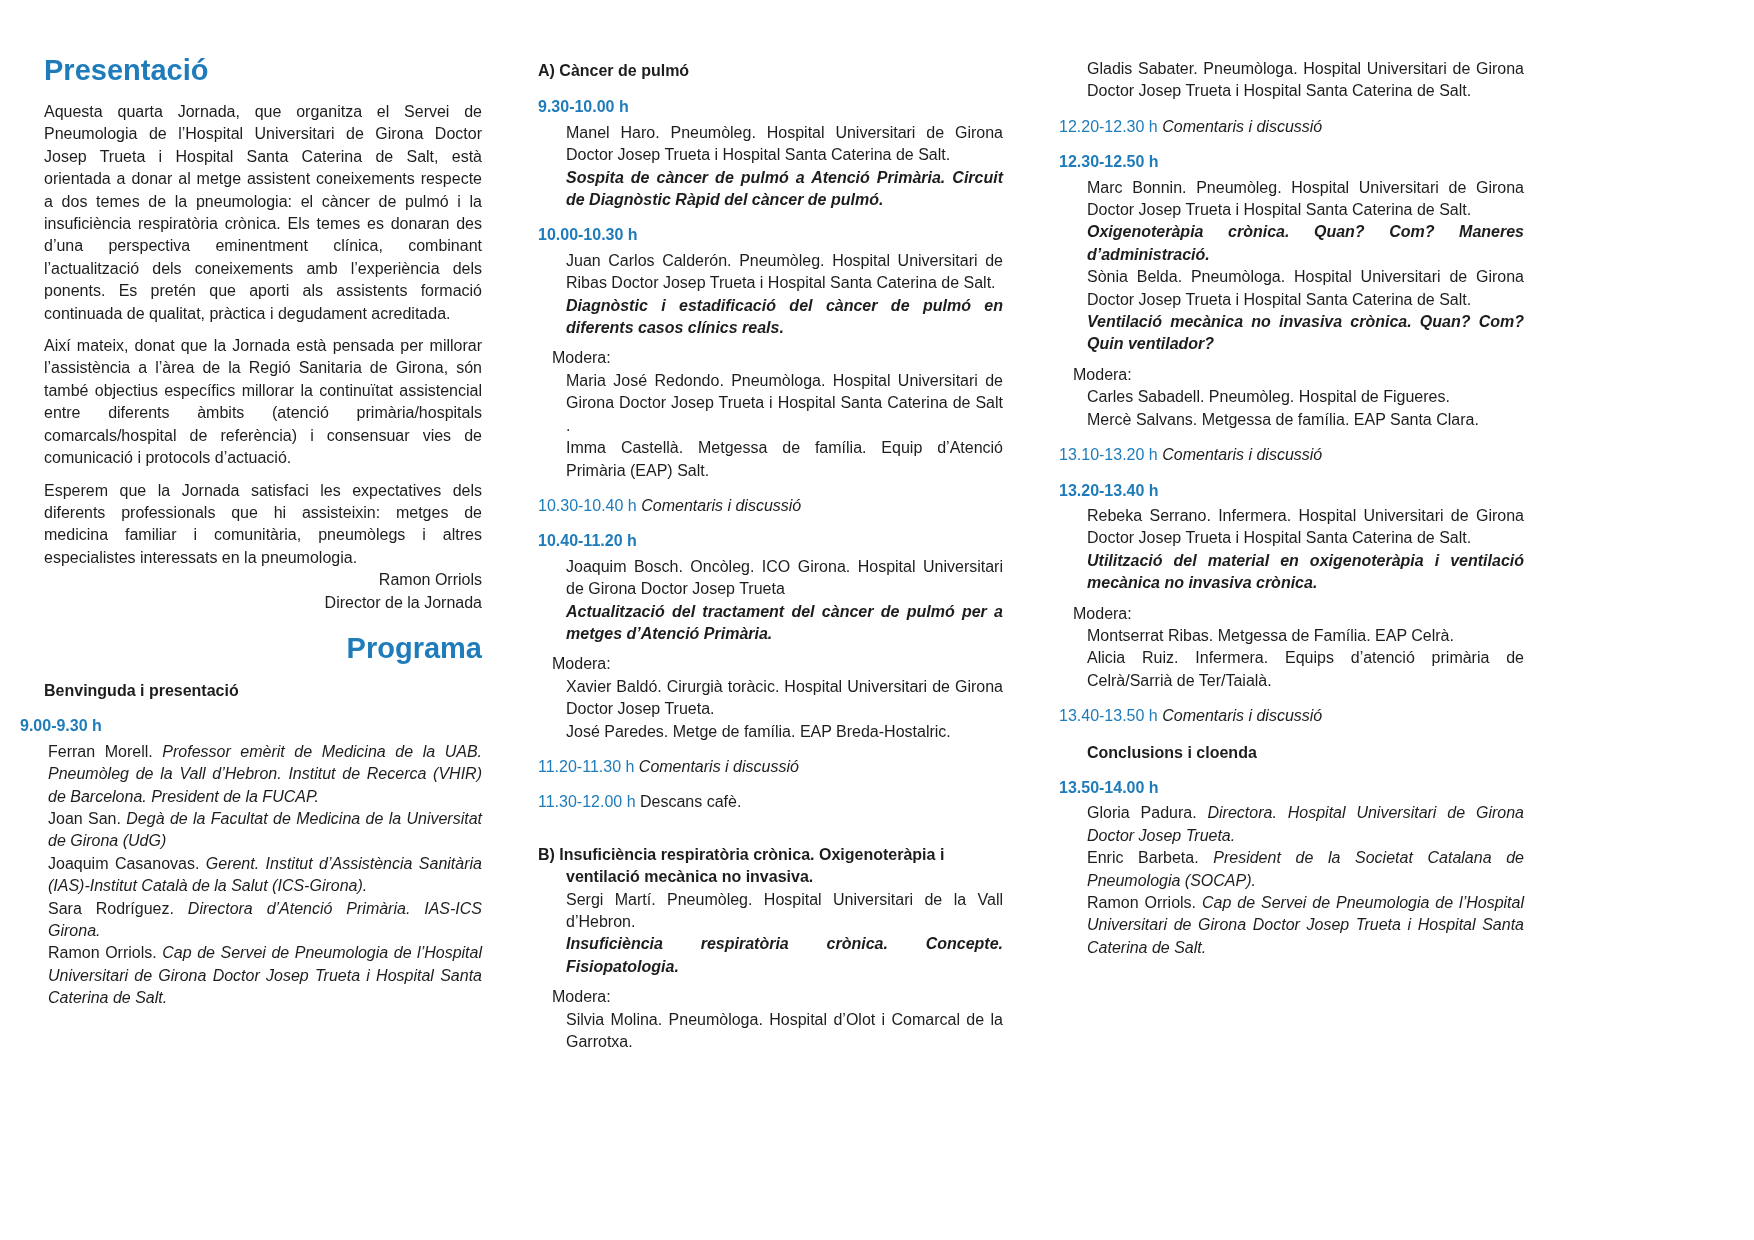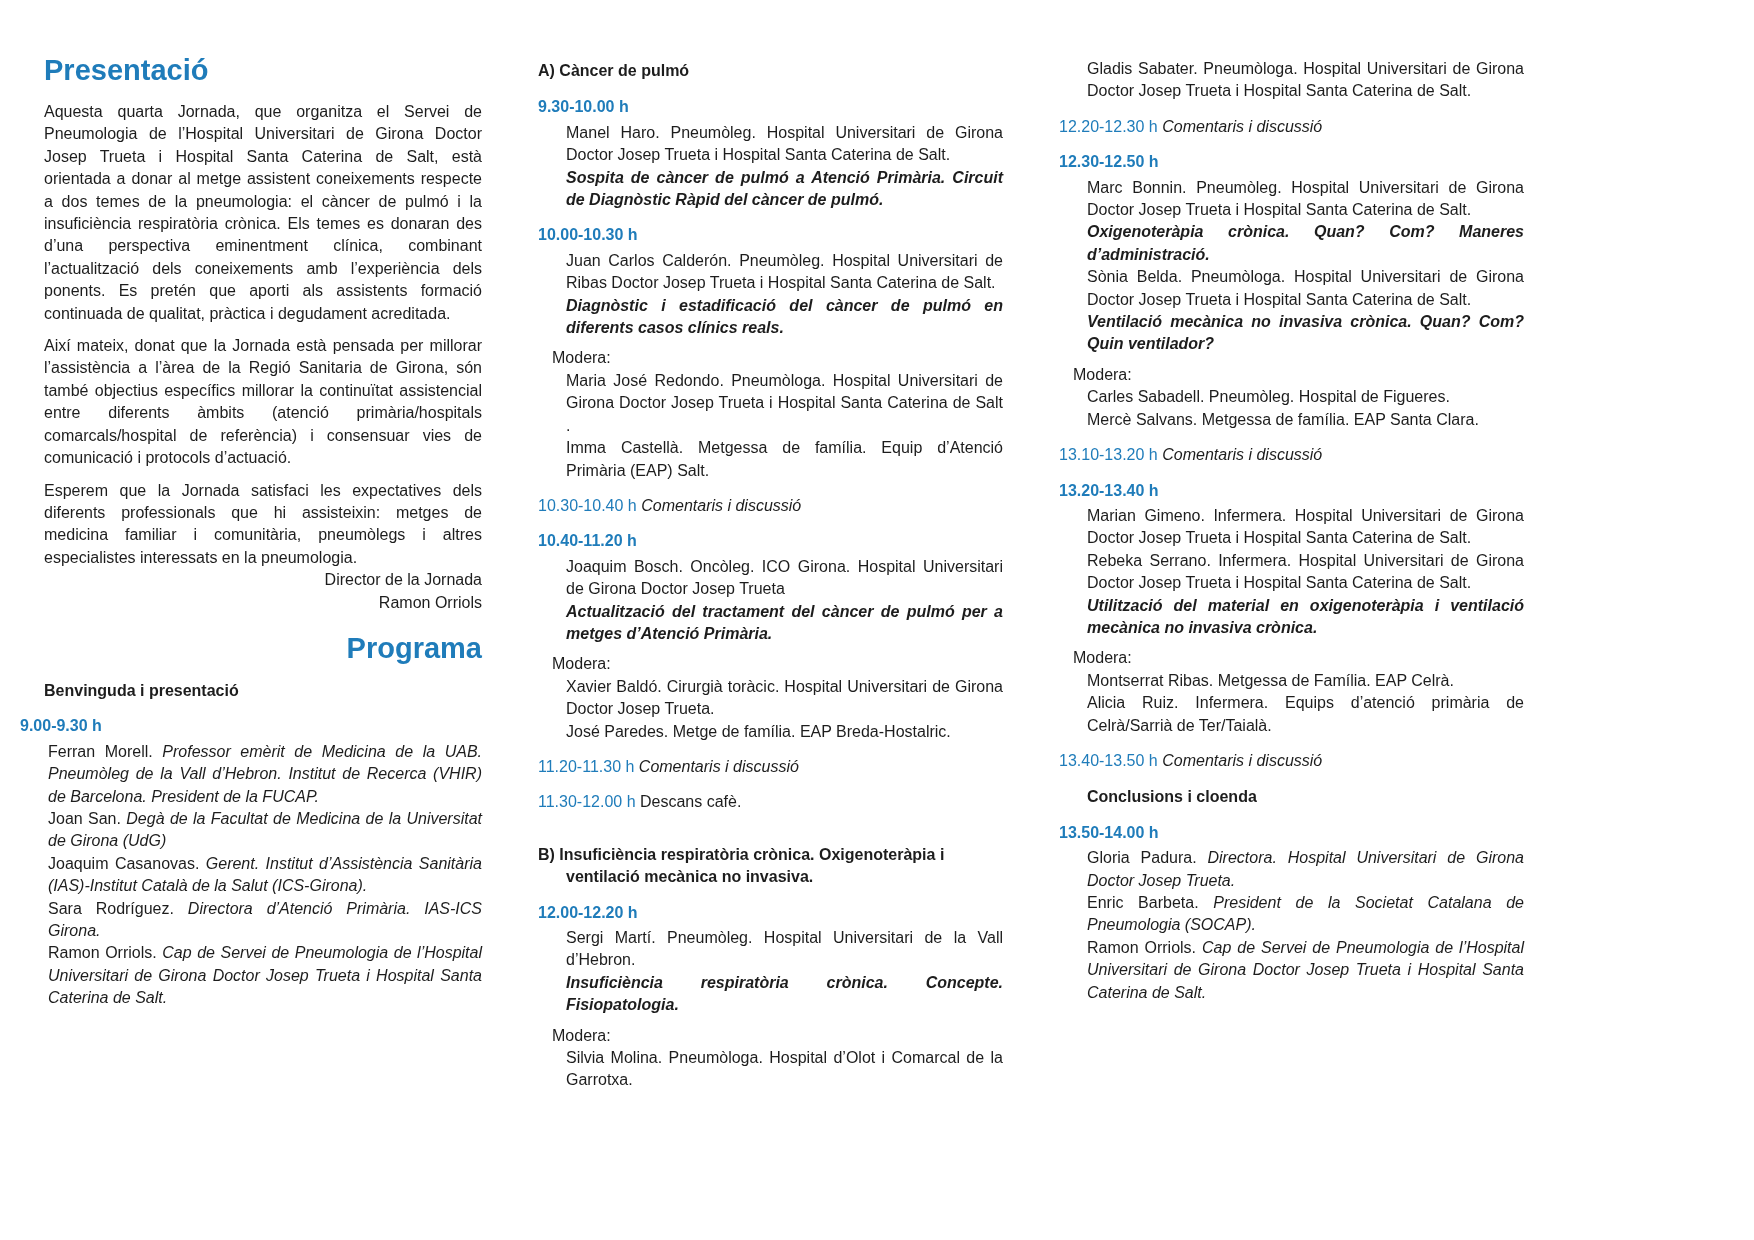--- a/index.html
+++ b/index.html
@@ -53,22 +53,22 @@
 </head>
 <body>
 
 <div class="page">
 
   <section class="col">
     <h1 class="blue-title">Presentació</h1>
     <p class="para first">Aquesta quarta Jornada, que organitza el Servei de Pneumologia de l’Hospital Universitari de Girona Doctor Josep Trueta i Hospital Santa Caterina de Salt, està orientada a donar al metge assistent coneixements respecte a dos temes de la pneumologia: el càncer de pulmó i la insuficiència respiratòria crònica. Els temes es donaran des d’una perspectiva eminentment clínica, combinant l’actualització dels coneixements amb l’experiència dels ponents. Es pretén que aporti als assistents formació continuada de qualitat, pràctica i degudament acreditada.</p>
     <p class="para">Així mateix, donat que la Jornada està pensada per millorar l’assistència a l’àrea de la Regió Sanitaria de Girona, són també objectius específics millorar la continuïtat assistencial entre diferents àmbits (atenció primària/hospitals comarcals/hospital de referència) i consensuar vies de comunicació i protocols d’actuació.</p>
     <p class="para">Esperem que la Jornada satisfaci les expectatives dels diferents professionals que hi assisteixin: metges de medicina familiar i comunitària, pneumòlegs i altres especialistes interessats en la pneumologia.</p>
+    <p class="sig-line">Ramon Orriols</p>
     <p class="sig-line">Director de la Jornada</p>
-    <p class="sig-line">Ramon Orriols</p>
 
     <h1 class="blue-title programa-title">Programa</h1>
     <p class="welcome-head">Benvinguda i presentació</p>
     <p class="time">9.00-9.30 h</p>
 
     <p class="entry"><span>Ferran Morell.</span> <span class="role">Professor emèrit de Medicina de la UAB. Pneumòleg de la Vall d’Hebron. Institut de Recerca (VHIR) de Barcelona. President de la FUCAP.</span></p>
     <p class="entry"><span>Joan San.</span> <span class="role">Degà de la Facultat de Medicina de la Universitat de Girona (UdG)</span></p>
     <p class="entry"><span>Joaquim Casanovas.</span> <span class="role">Gerent. Institut d’Assistència Sanitària (IAS)-Institut Català de la Salut (ICS-Girona).</span></p>
     <p class="entry"><span>Sara Rodríguez.</span> <span class="role">Directora d’Atenció Primària. IAS-ICS Girona.</span></p>
     <p class="entry"><span>Ramon Orriols.</span> <span class="role">Cap de Servei de Pneumologia de l’Hospital Universitari de Girona Doctor Josep Trueta i Hospital Santa Caterina de Salt.</span></p>
@@ -95,21 +95,20 @@
     <p class="talk">Actualització del tractament del càncer de pulmó per a metges d’Atenció Primària.</p>
     <p class="modera">Modera:</p>
     <p class="entry">Xavier Baldó. Cirurgià toràcic. Hospital Universitari de Girona Doctor Josep Trueta.</p>
     <p class="entry">José Paredes. Metge de família. EAP Breda-Hostalric.</p>
 
     <p class="inline-row"><span class="time-inline">11.20-11.30 h</span> <span class="note-italic">Comentaris i discussió</span></p>
     <p class="inline-row"><span class="time-inline">11.30-12.00 h</span> <span>Descans cafè.</span></p>
 
     <p class="sec-head b">B) Insuficiència respiratòria crònica. Oxigenoteràpia i ventilació mecànica no invasiva.</p>
 
-    <p class="time">12.00-12.20 h</p>
     <p class="entry">Sergi Martí. Pneumòleg. Hospital Universitari de la Vall d’Hebron.</p>
     <p class="talk">Insuficiència respiratòria crònica. Concepte. Fisiopatologia.</p>
     <p class="modera">Modera:</p>
     <p class="entry">Silvia Molina. Pneumòloga. Hospital d’Olot i Comarcal de la Garrotxa.</p>
   </section>
 
   <section class="col">
     <p class="entry col3-first">Gladis Sabater. Pneumòloga. Hospital Universitari de Girona Doctor Josep Trueta i Hospital Santa Caterina de Salt.</p>
 
     <p class="inline-row"><span class="time-inline">12.20-12.30 h</span> <span class="note-italic">Comentaris i discussió</span></p>
@@ -120,21 +119,20 @@
 
     <p class="entry">Sònia Belda. Pneumòloga. Hospital Universitari de Girona Doctor Josep Trueta i Hospital Santa Caterina de Salt.</p>
     <p class="talk">Ventilació mecànica no invasiva crònica. Quan? Com? Quin ventilador?</p>
     <p class="modera">Modera:</p>
     <p class="entry">Carles Sabadell. Pneumòleg. Hospital de Figueres.</p>
     <p class="entry">Mercè Salvans. Metgessa de família. EAP Santa Clara.</p>
 
     <p class="inline-row"><span class="time-inline">13.10-13.20 h</span> <span class="note-italic">Comentaris i discussió</span></p>
 
     <p class="time">13.20-13.40 h</p>
-    <p class="entry">Marian Gimeno. Infermera. Hospital Universitari de Girona Doctor Josep Trueta i Hospital Santa Caterina de Salt.</p>
     <p class="entry">Rebeka Serrano. Infermera. Hospital Universitari de Girona Doctor Josep Trueta i Hospital Santa Caterina de Salt.</p>
     <p class="talk">Utilització del material en oxigenoteràpia i ventilació mecànica no invasiva crònica.</p>
     <p class="modera">Modera:</p>
     <p class="entry">Montserrat Ribas. Metgessa de Família. EAP Celrà.</p>
     <p class="entry">Alicia Ruiz. Infermera. Equips d’atenció primària de Celrà/Sarrià de Ter/Taialà.</p>
 
     <p class="inline-row"><span class="time-inline">13.40-13.50 h</span> <span class="note-italic">Comentaris i discussió</span></p>
 
     <p class="closing-head">Conclusions i cloenda</p>
 

